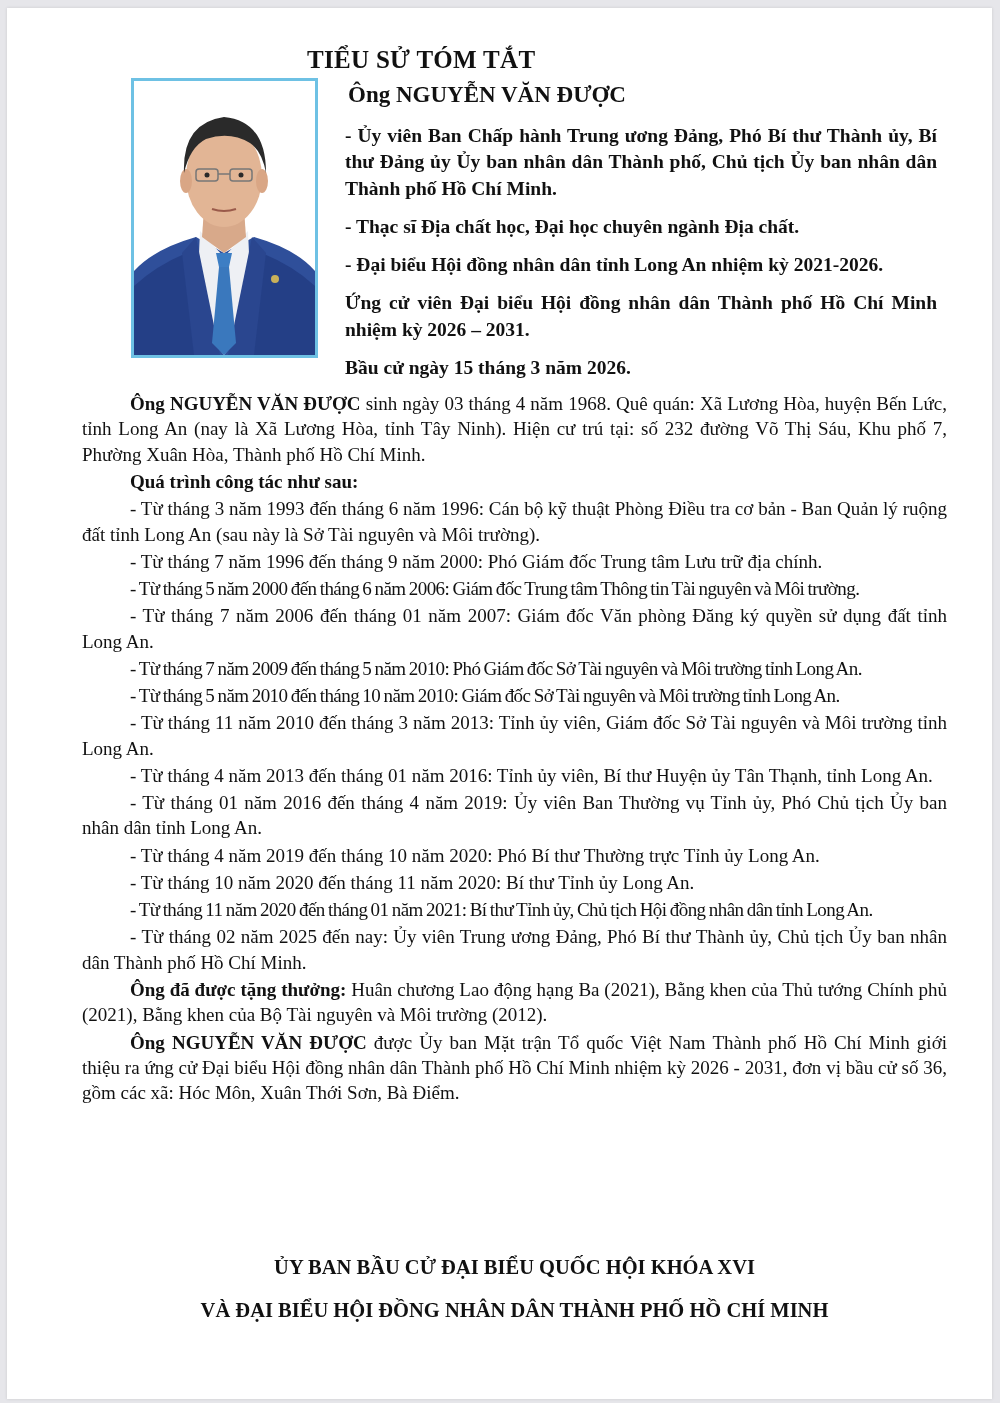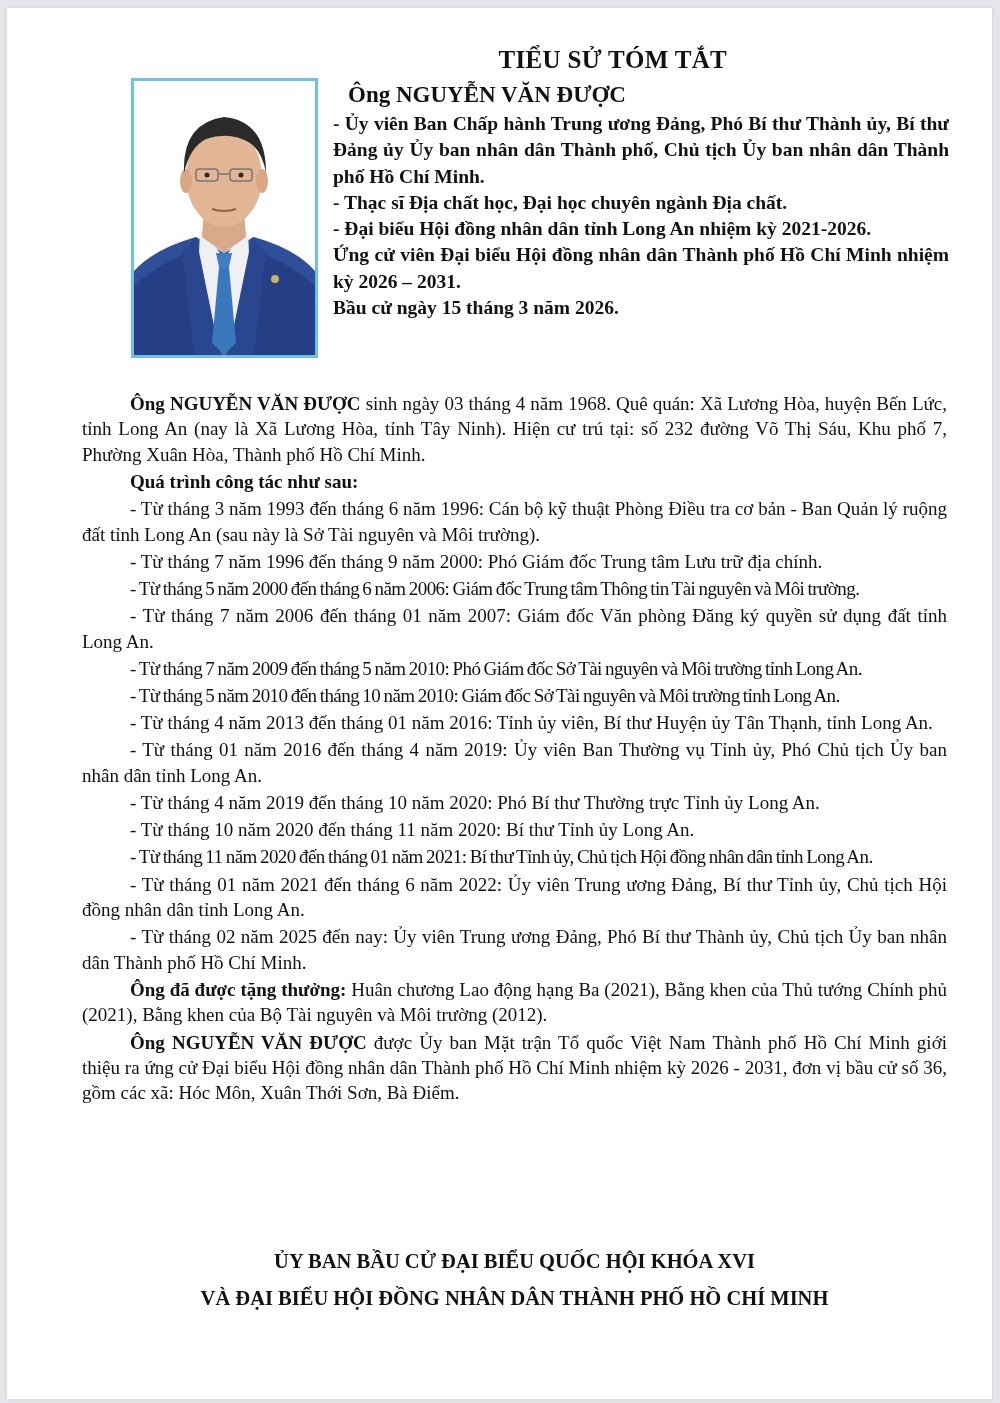--- a/index.html
+++ b/index.html
@@ -15,21 +15,21 @@
       position: absolute;
       left: 7px; top: 8px;
       width: 985px; height: 1391px;
       background: #ffffff;
       box-shadow: 0 0 3px rgba(0,0,0,0.12);
     }
     .title {
       position: absolute;
       left: 300px; top: 38px;
       width: 420px;
-      text-align: right;
+      text-align: left;
       font-size: 25px; font-weight: bold;
       letter-spacing: 0.3px;
     }
     .name-heading {
       position: absolute;
       left: 341px; top: 74px;
       font-size: 23px; font-weight: bold;
     }
     .photo {
       position: absolute;
@@ -41,42 +41,42 @@
     }
     .photo svg { display: block; }
     .summary {
       position: absolute;
       left: 326px; top: 103px;
       width: 616px;
       font-size: 19.5px; font-weight: bold;
       line-height: 26.3px;
       text-align: justify;
     }
-    .summary p { margin: 0; }
+    .summary p { margin: 12px; }
     .body-text {
       position: absolute;
       left: 75px; top: 375px;
       width: 865px;
       font-size: 19px;
       line-height: 25.4px;
       text-align: justify;
       margin-top: 8px;
     }
     .body-text p { margin: 0 0 1.8px 0; text-indent: 48px; }
     .body-text p.tight { letter-spacing: -0.55px; word-spacing: -1px; }
     .body-text b { font-weight: bold; }
     .footer {
       position: absolute;
       left: 75px; top: 1230px;
       width: 865px;
       text-align: center;
       font-size: 20.5px; font-weight: bold;
       line-height: 26.5px;
     }
-    .footer p { margin: 10px; }
+    .footer p { margin: 16px; }
   </style>
 </head>
 <body>
 
 <div class="page">
 
   <div class="title">TIỂU SỬ TÓM TẮT</div>
   <div class="name-heading">Ông NGUYỄN VĂN ĐƯỢC</div>
 
   <div class="photo">
@@ -126,26 +126,26 @@
 
   <div class="body-text">
     <p><b>Ông NGUYỄN VĂN ĐƯỢC</b><span> sinh ngày 03 tháng 4 năm 1968. Quê quán: Xã Lương Hòa, huyện Bến Lức, tỉnh Long An (nay là Xã Lương Hòa, tỉnh Tây Ninh). Hiện cư trú tại: số 232 đường Võ Thị Sáu, Khu phố 7, Phường Xuân Hòa, Thành phố Hồ Chí Minh.</span></p>
     <p><b>Quá trình công tác như sau:</b></p>
     <p>- Từ tháng 3 năm 1993 đến tháng 6 năm 1996: Cán bộ kỹ thuật Phòng Điều tra cơ bản - Ban Quản lý ruộng đất tỉnh Long An (sau này là Sở Tài nguyên và Môi trường).</p>
     <p>- Từ tháng 7 năm 1996 đến tháng 9 năm 2000: Phó Giám đốc Trung tâm Lưu trữ địa chính.</p>
     <p class="tight">- Từ tháng 5 năm 2000 đến tháng 6 năm 2006: Giám đốc Trung tâm Thông tin Tài nguyên và Môi trường.</p>
     <p>- Từ tháng 7 năm 2006 đến tháng  01 năm 2007: Giám đốc Văn phòng Đăng ký quyền sử dụng đất tỉnh Long An.</p>
     <p class="tight">- Từ tháng 7 năm 2009 đến tháng 5 năm 2010: Phó Giám đốc Sở Tài nguyên và Môi trường tỉnh Long An.</p>
     <p class="tight">- Từ tháng 5 năm 2010 đến tháng 10 năm 2010: Giám đốc Sở Tài nguyên và Môi trường tỉnh Long An.</p>
+    <p>- Từ tháng 11 năm 2010 đến tháng 3 năm 2013: Tỉnh ủy viên, Giám đốc Sở Tài nguyên và Môi trường tỉnh Long An.</p>
     <p>- Từ tháng 4 năm 2013 đến tháng 01 năm 2016: Tỉnh ủy viên, Bí thư Huyện ủy Tân Thạnh, tỉnh Long An.</p>
     <p>- Từ tháng 01 năm 2016 đến tháng 4 năm 2019: Ủy viên Ban Thường vụ Tỉnh ủy, Phó Chủ tịch Ủy ban nhân dân tỉnh Long An.</p>
     <p>- Từ tháng 4 năm 2019 đến tháng 10 năm 2020: Phó Bí thư Thường trực Tỉnh ủy Long An.</p>
     <p>- Từ tháng 10 năm 2020 đến tháng 11 năm 2020: Bí thư Tỉnh ủy Long An.</p>
     <p class="tight">- Từ tháng 11 năm 2020 đến tháng 01 năm 2021: Bí thư Tỉnh ủy, Chủ tịch Hội đồng nhân dân tỉnh Long An.</p>
-    <p>- Từ tháng 01 năm 2021 đến tháng 6 năm 2022: Ủy viên Trung ương Đảng, Bí thư Tỉnh ủy, Chủ tịch Hội đồng nhân dân tỉnh Long An.</p>
     <p>- Từ tháng 02 năm 2025 đến nay: Ủy viên Trung ương Đảng, Phó Bí thư Thành ủy, Chủ tịch Ủy ban nhân dân Thành phố Hồ Chí Minh.</p>
     <p><b>Ông đã được tặng thưởng:</b><span> Huân chương Lao động hạng Ba (2021), Bằng khen của Thủ tướng Chính phủ (2021), Bằng khen của Bộ Tài nguyên và Môi trường (2012).</span></p>
     <p><b>Ông NGUYỄN VĂN ĐƯỢC</b><span> được Ủy ban Mặt trận Tổ quốc Việt Nam Thành phố Hồ Chí Minh giới thiệu ra ứng cử Đại biểu Hội đồng nhân dân Thành phố Hồ Chí Minh nhiệm kỳ 2026 - 2031, đơn vị bầu cử số 36, gồm các xã: Hóc Môn, Xuân Thới Sơn, Bà Điểm.</span></p>
   </div>
 
   <div class="footer">
     <p>ỦY BAN BẦU CỬ ĐẠI BIỂU QUỐC HỘI KHÓA XVI</p>
     <p>VÀ ĐẠI BIỂU HỘI ĐỒNG NHÂN DÂN THÀNH PHỐ HỒ CHÍ MINH</p>
   </div>
 

